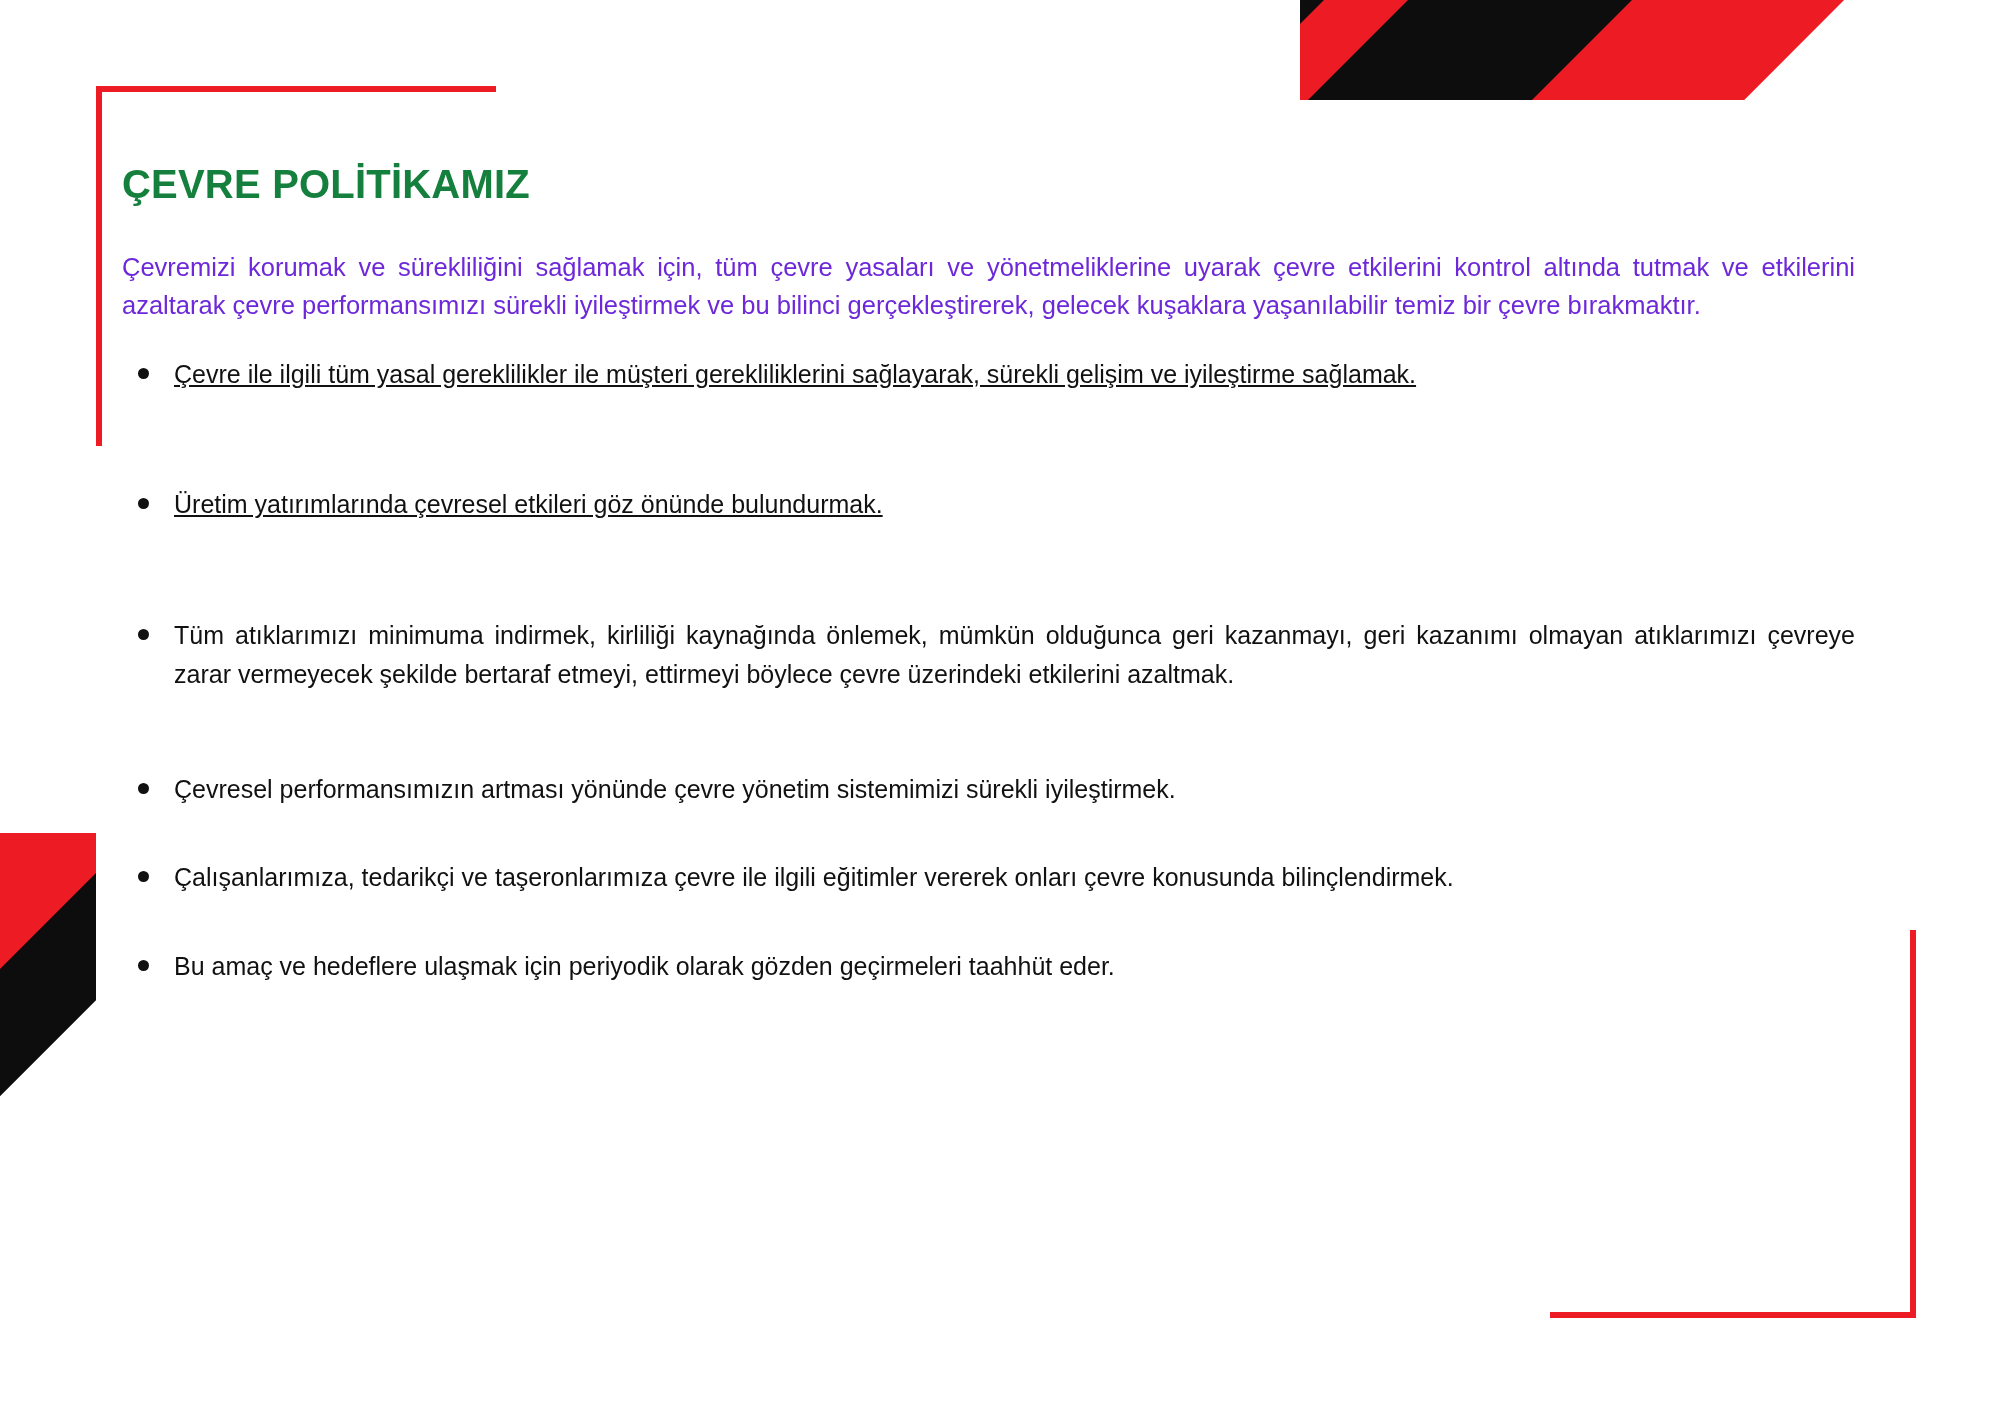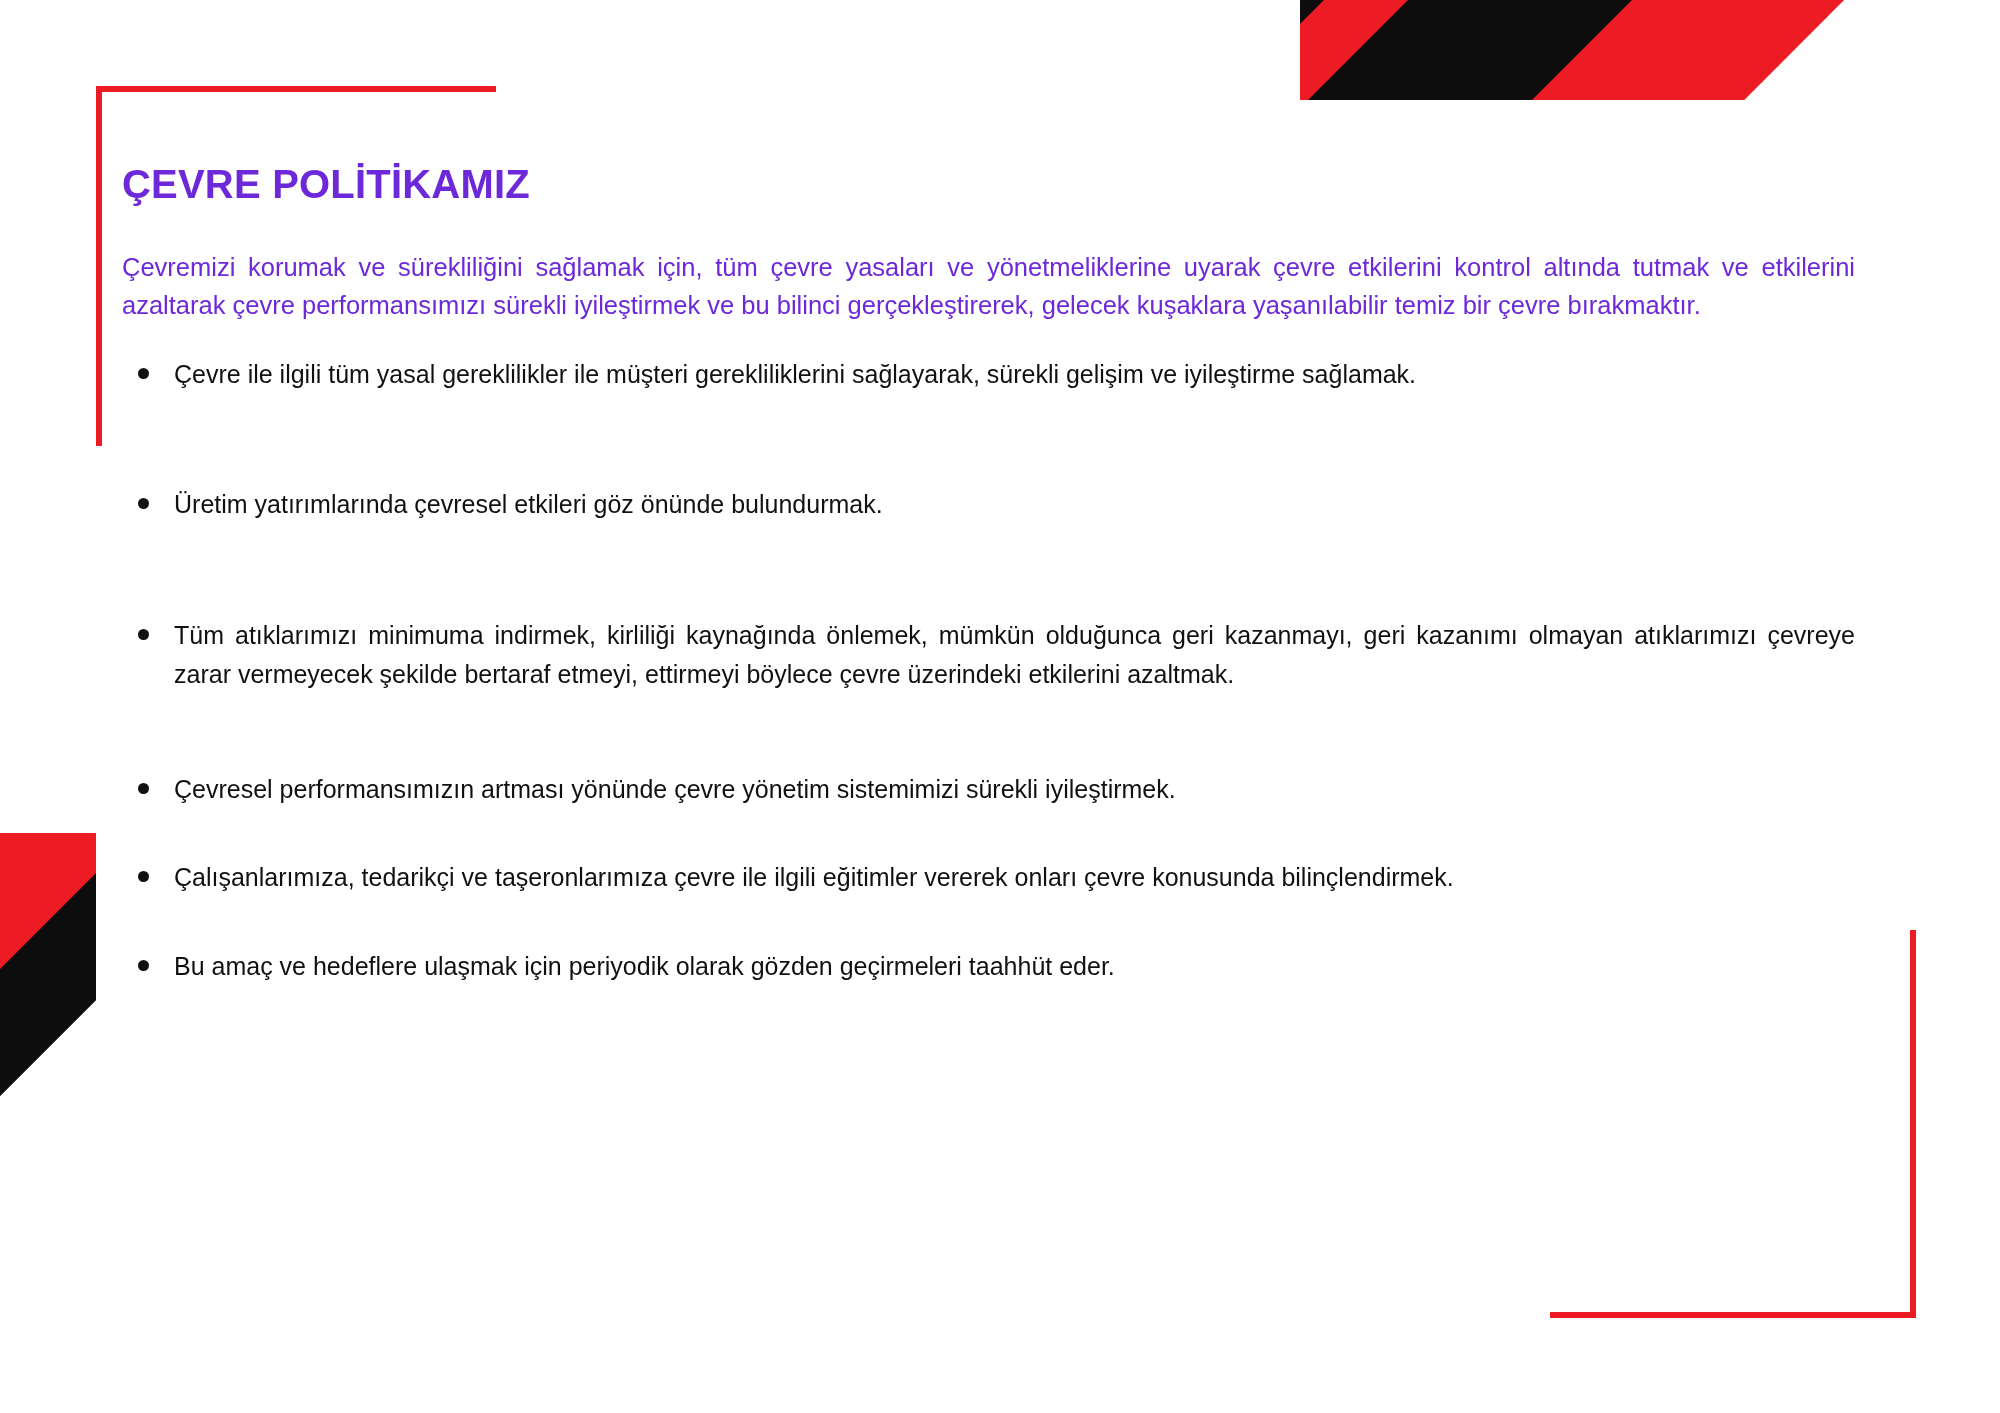--- a/index.html
+++ b/index.html
@@ -114,21 +114,21 @@
     z-index: 8;
     color: #111111;
   }
 
   #page-title {
     font-size: 40px;
     font-weight: bold;
     letter-spacing: 0.2px;
     margin: 22px 0 0 0;
     line-height: 1.1;
-    color: #6d28d9;
+    color: #15803d;
   }
 
   #intro-paragraph {
     font-size: 25.5px;
     line-height: 1.5;
     text-align: justify;
     margin: 42px 0 0 0;
     width: 1733px;
     color: #6d28d9;
     font-weight: 400;
@@ -157,21 +157,21 @@
     border-radius: 50%;
     background: #111111;
   }
   #policy-list li .bullet-text {
     display: block;
   }
   #policy-list li.justified .bullet-text {
     text-align: justify;
     margin-top: 38px;
   }
-  #policy-list li.gap-lg { margin-bottom: 92px; }
+  #policy-list li.gap-lg { margin-bottom: 92px; text-decoration: underline; }
   #policy-list li.gap-md { margin-bottom: 76px; }
   #policy-list li.gap-sm { margin-bottom: 50px; }
 </style>
 </head>
 <body>
 
 <div id="slide">
 
   <div class="deco-layer">
 

